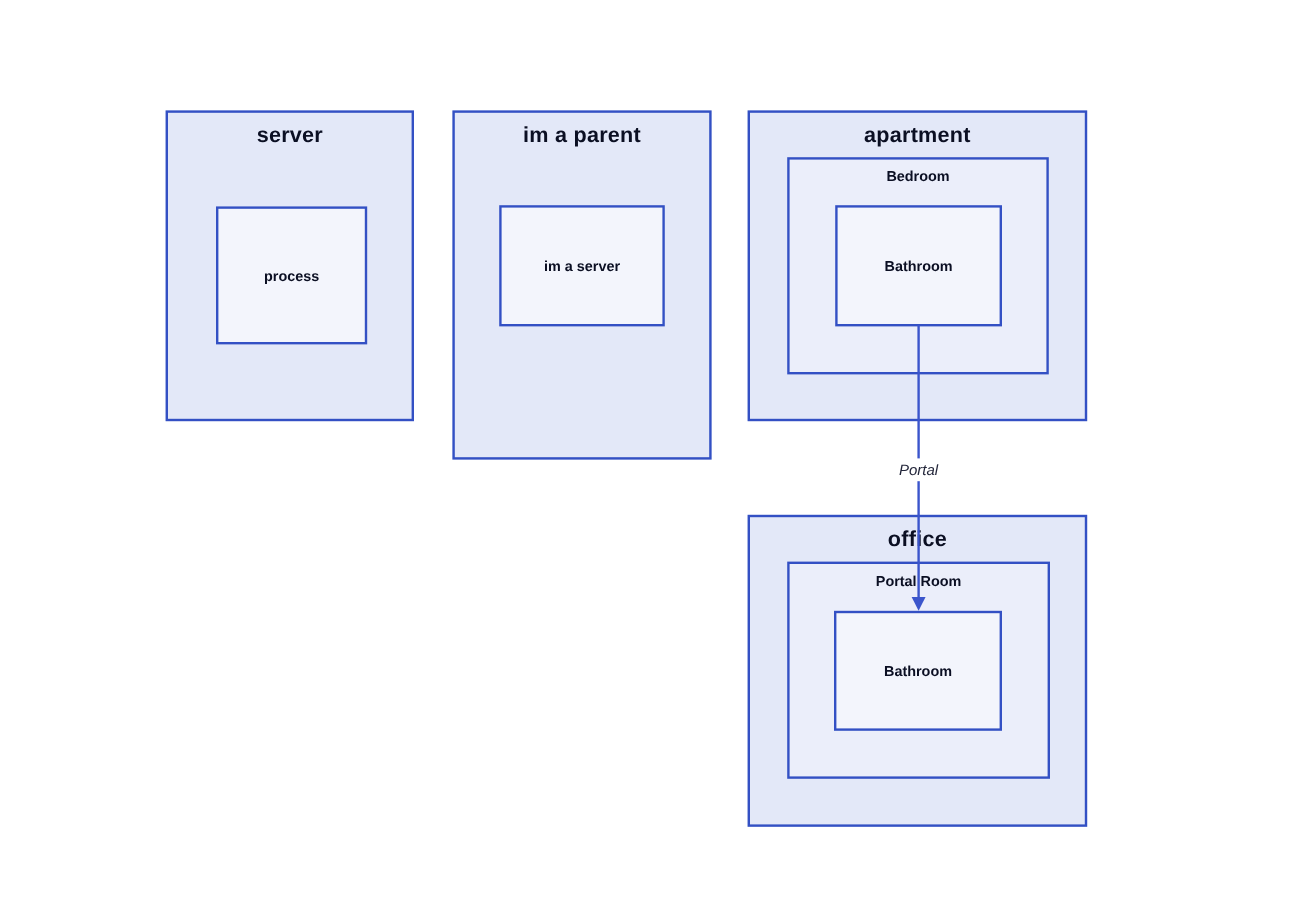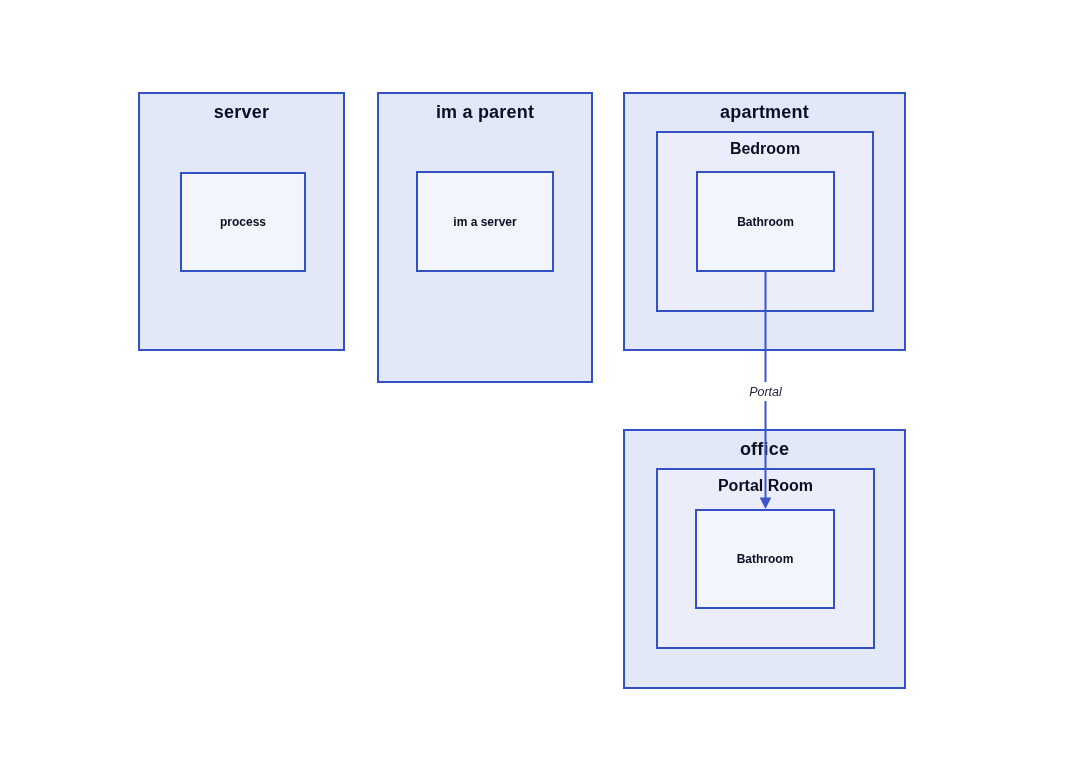--- a/index.html
+++ b/index.html
@@ -33,21 +33,21 @@
     justify-content:center;
   }
   .title1{
     font-size:18px;
     font-weight:700;
     text-align:center;
     padding-top:8px;
     letter-spacing:0.2px;
   }
   .title2{
-    font-size:16px;
+    font-size:12px;
     font-weight:700;
     text-align:center;
     padding-top:7px;
   }
   .leaf-label{
     font-size:12px;
     font-weight:700;
   }
   .edge-svg{
     position:absolute;
@@ -74,21 +74,21 @@
   }
 </style>
 </head>
 <body>
 
 <div class="canvas">
 
   <div class="box l1" style="left:138px;top:92px;width:207px;height:259px">
     <div class="title1">server</div>
   </div>
-  <div class="box l3" style="left:180px;top:172px;width:126px;height:100px">
+  <div class="box l3" style="left:180px;top:172px;width:126px;height:115px">
     <span class="leaf-label">process</span>
   </div>
 
   <div class="box l1" style="left:377px;top:92px;width:216px;height:291px">
     <div class="title1">im a parent</div>
   </div>
   <div class="box l3" style="left:416px;top:171px;width:138px;height:101px">
     <span class="leaf-label">im a server</span>
   </div>
 

